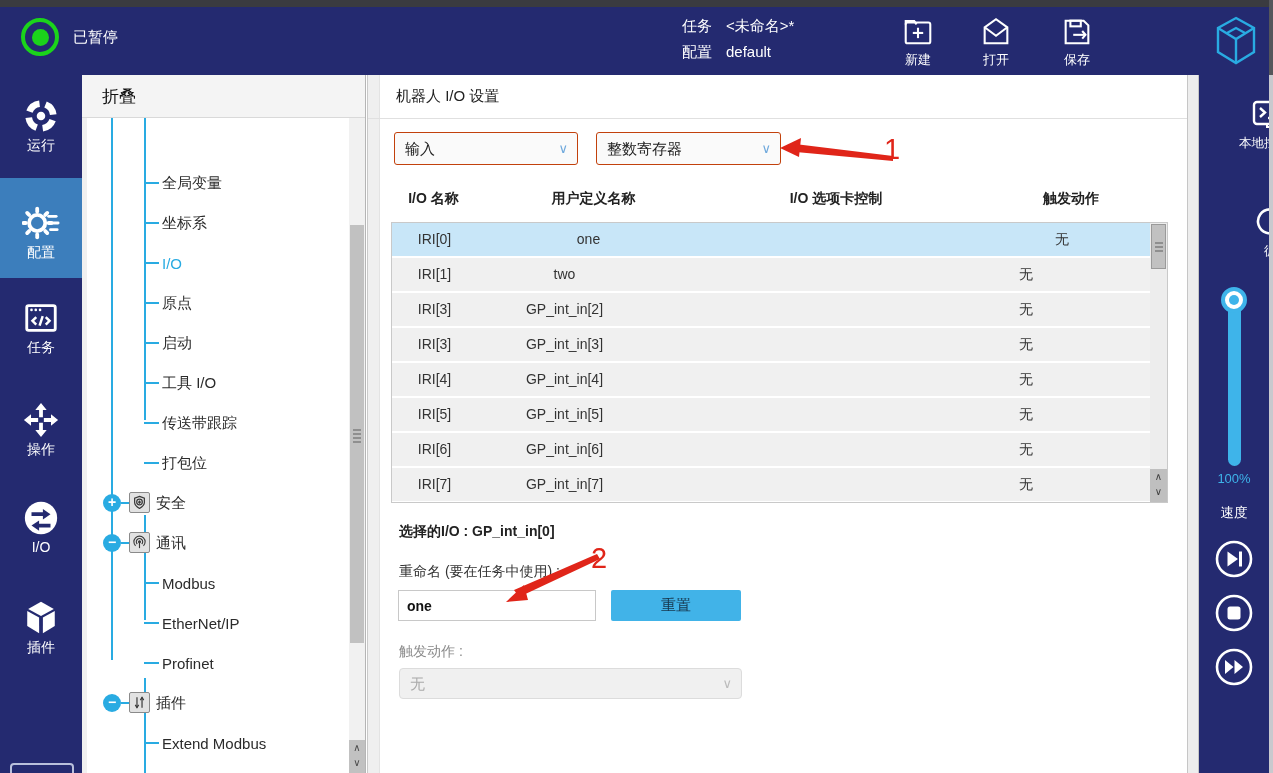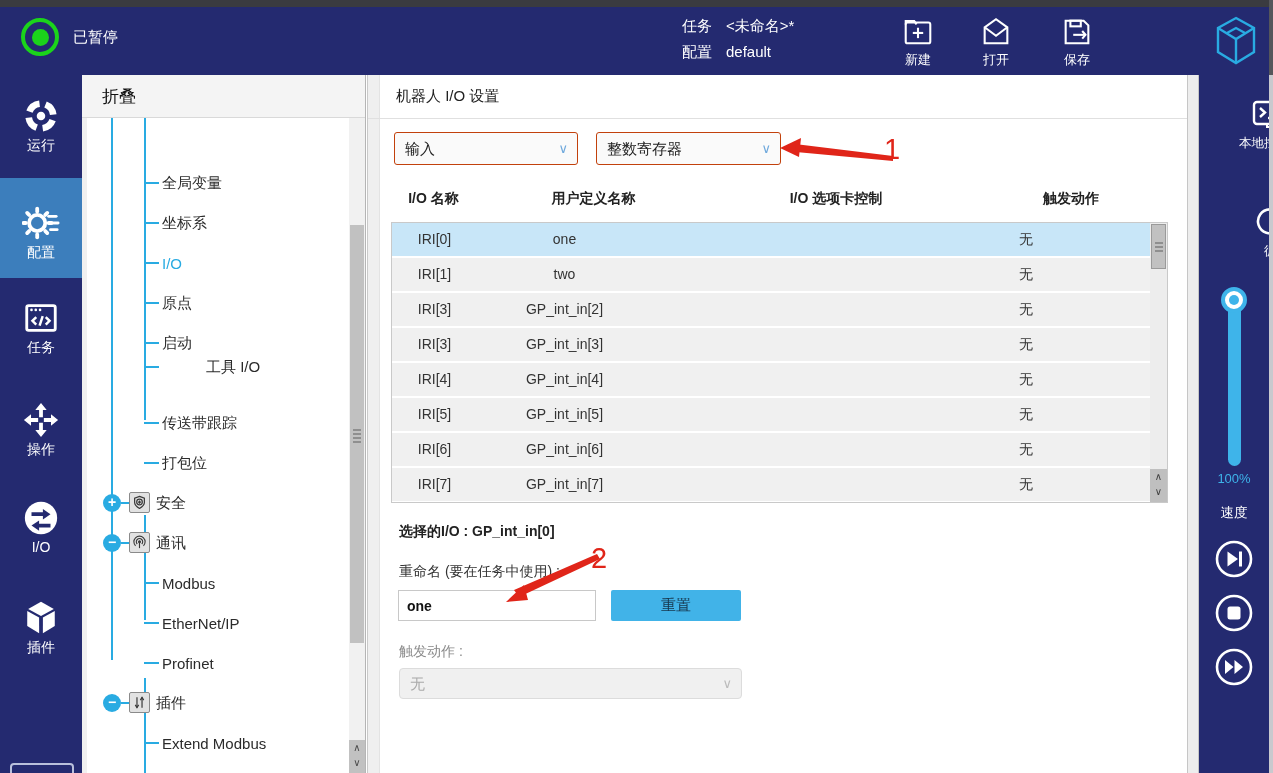--- a/index.html
+++ b/index.html
@@ -81,21 +81,21 @@
   .dd1{left:26px;top:57px;width:184px;}
   .dd2{left:228px;top:57px;width:185px;}
   .thead{position:absolute;left:23px;top:110px;width:760px;height:26px;display:grid;
     grid-template-columns:85px 175px 250px 1fr;font-size:14px;font-weight:bold;color:#222;gap:30px;}
   .thead div{text-align:center;line-height:26px;}
   .io-table{position:absolute;left:23px;top:147px;width:777px;height:281px;
     border:1px solid #c9c9c9;box-sizing:border-box;background:#fff;overflow:hidden;}
   .t-row{position:relative;width:758px;height:33px;margin-bottom:2px;background:#f0f0f0;
     display:grid;grid-template-columns:85px 175px 250px 1fr;font-size:14px;color:#333;cursor:default;}
   .t-row div{text-align:center;line-height:33px;overflow:hidden;}
-  .t-row.selected{background:#c8e6f8;}
+  .t-row.selected{background:#c8e6f8;gap:24px;}
   .table-scroll{position:absolute;right:0;top:0;width:17px;height:100%;background:#ededed;}
   .table-thumb{position:absolute;left:1px;top:1px;width:15px;height:45px;background:#c1c1c1;border:1px solid #9a9a9a;box-sizing:border-box;}
   .table-arrows{position:absolute;left:0;bottom:0;width:17px;height:33px;background:#bfbfbf;
     color:#3f3f3f;font-size:10px;text-align:center;line-height:15px;}
   .sel-io{position:absolute;left:31px;top:448px;font-size:14px;font-weight:bold;color:#222;}
   .rename-label{position:absolute;left:31px;top:488px;font-size:14px;color:#333;}
   .rename-input{position:absolute;left:30px;top:515px;width:198px;height:31px;box-sizing:border-box;
     border:1px solid #c8c8c8;background:#fff;font-size:14px;font-weight:bold;color:#111;
     padding-left:8px;font-family:inherit;}
   .reset-btn{position:absolute;left:243px;top:515px;width:130px;height:31px;background:#41b3e8;
@@ -274,21 +274,21 @@
         </div>
         <div class="tree-row lv2 active" style="top: 132px;">
           <span class="tree-label">I/O</span>
         </div>
         <div class="tree-row lv2" style="top: 172px;">
           <span class="tree-label">原点</span>
         </div>
         <div class="tree-row lv2" style="top: 212px;">
           <span class="tree-label">启动</span>
         </div>
-        <div class="tree-row lv2" style="top: 236px; padding-left: 44px;">
+        <div class="tree-row lv2" style="top: 252px;">
           <span class="tree-label">工具 I/O</span>
         </div>
         <div class="tree-row lv2" style="top: 292px;">
           <span class="tree-label">传送带跟踪</span>
         </div>
         <div class="tree-row lv2" style="top: 332px;">
           <span class="tree-label">打包位</span>
         </div>
         <div class="tree-row lv1" style="top: 372px;">
           <span class="expander">+</span>

